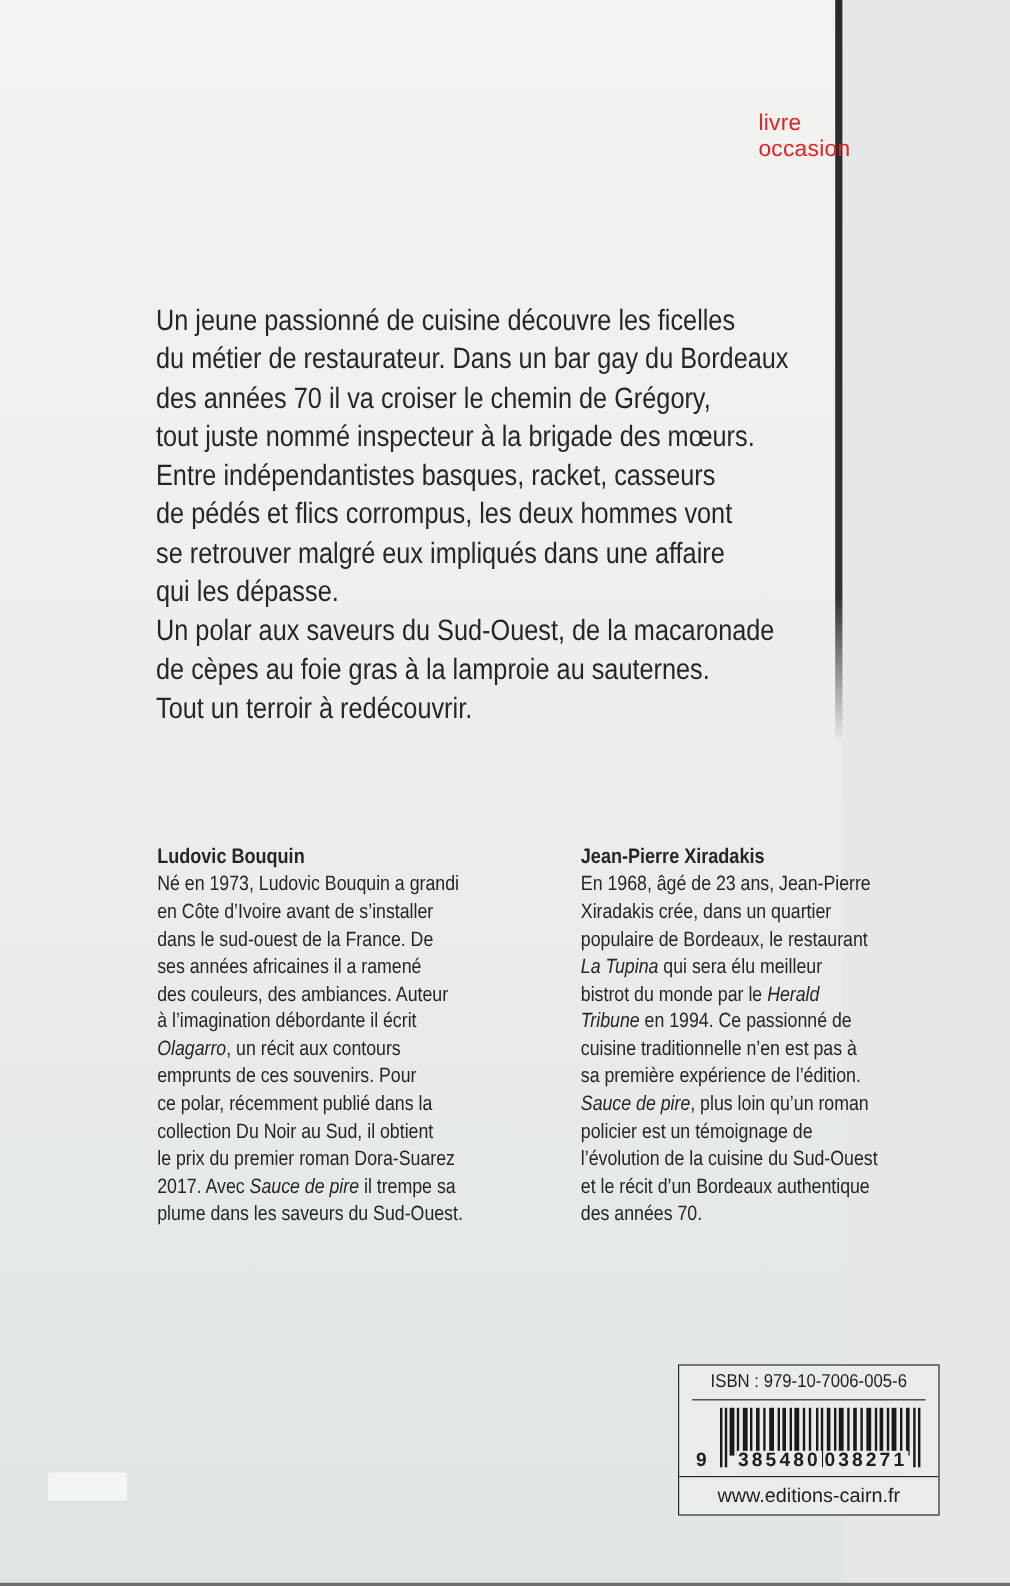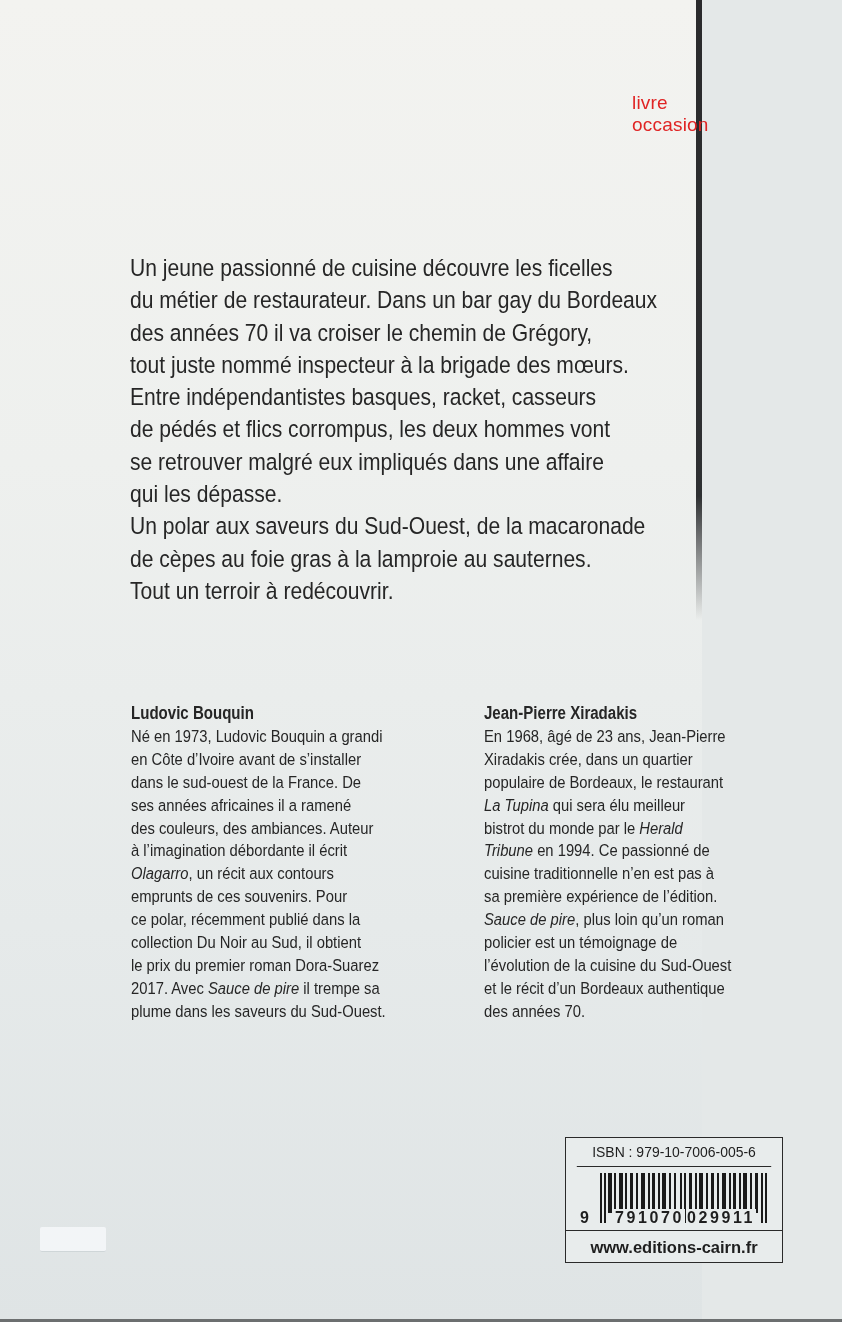--- a/index.html
+++ b/index.html
@@ -62,21 +62,21 @@
     .bc-digits {
       position: absolute; left: 0; right: 0; bottom: 3px; height: 18px;
       font-size: 16px; font-weight: bold; color: #1e1e1e;
       font-family: "Liberation Sans", sans-serif;
     }
     .bc-first { position: absolute; left: 12px; bottom: 0; background: #e8ecec; padding: 0 2px; }
     .bc-g1 { position: absolute; left: 48px; bottom: 0; background: #e8ecec; letter-spacing: 2.6px; padding: 0 1px; }
     .bc-g2 { position: absolute; left: 120px; bottom: 0; background: #e8ecec; letter-spacing: 2.6px; padding: 0 1px; }
     .website {
       height: 32px; line-height: 32px; text-align: center;
-      font-size: 16.5px; font-weight: bold; color: #1e1e1e;
+      font-size: 16.5px; font-weight: normal; color: #1e1e1e;
     }
     .tag-label {
       position: absolute; left: 40px; top: 1227px; width: 66px; height: 24px;
       background: rgba(248,250,252,0.75); border-bottom: 1px solid #cfd6d8;
       border-radius: 2px;
     }
   </style>
 </head>
 <body>
 
@@ -173,21 +173,21 @@
           <rect x="139" y="0" width="2" height="40"></rect>
           <rect x="143" y="0" width="4" height="40"></rect>
           <rect x="150" y="0" width="2" height="40"></rect>
           <rect x="155" y="0" width="3" height="40"></rect>
           <rect x="161" y="0" width="2" height="50"></rect>
           <rect x="165" y="0" width="2" height="50"></rect>
         </g>
       </svg>
       <div class="bc-digits">
         <span class="bc-first">9</span>
-        <span class="bc-g1">791070</span>
-        <span class="bc-g2">029911</span>
+        <span class="bc-g1">385480</span>
+        <span class="bc-g2">038271</span>
       </div>
     </div>
     <div class="website">www.editions-cairn.fr</div>
   </div>
 
   <div class="bottom-edge"></div>
 </div>
 
 </body></html>

